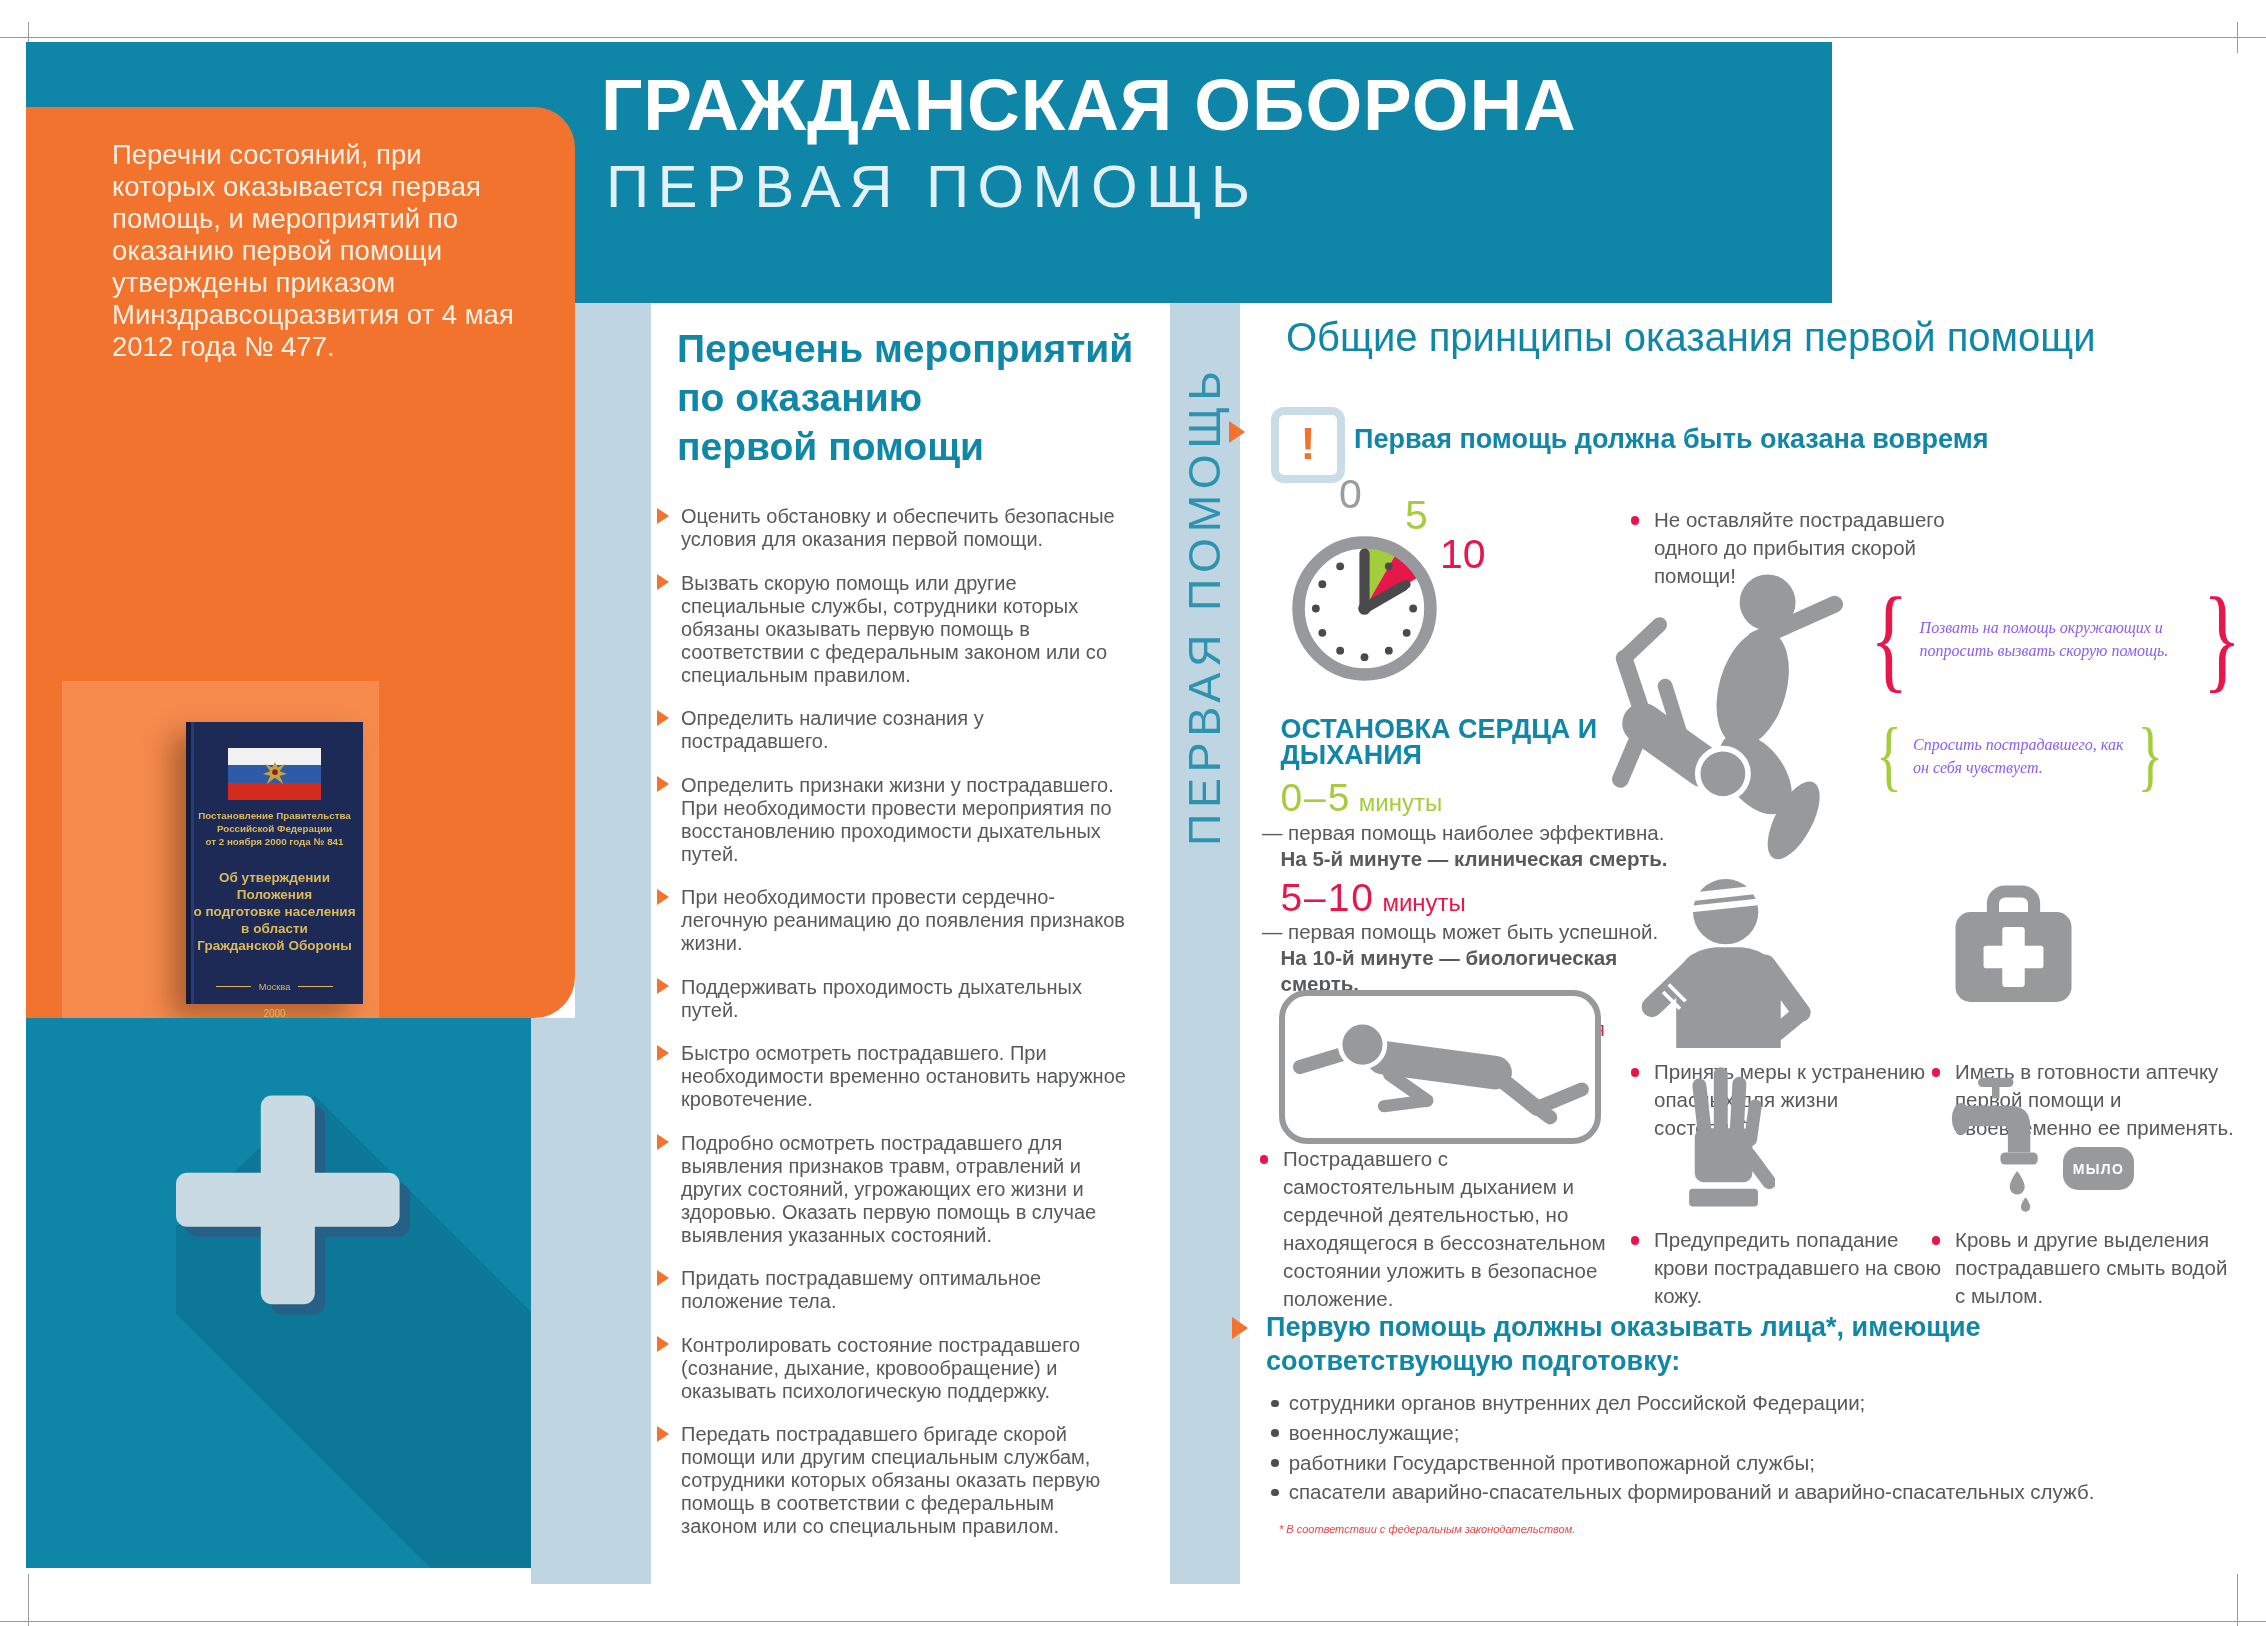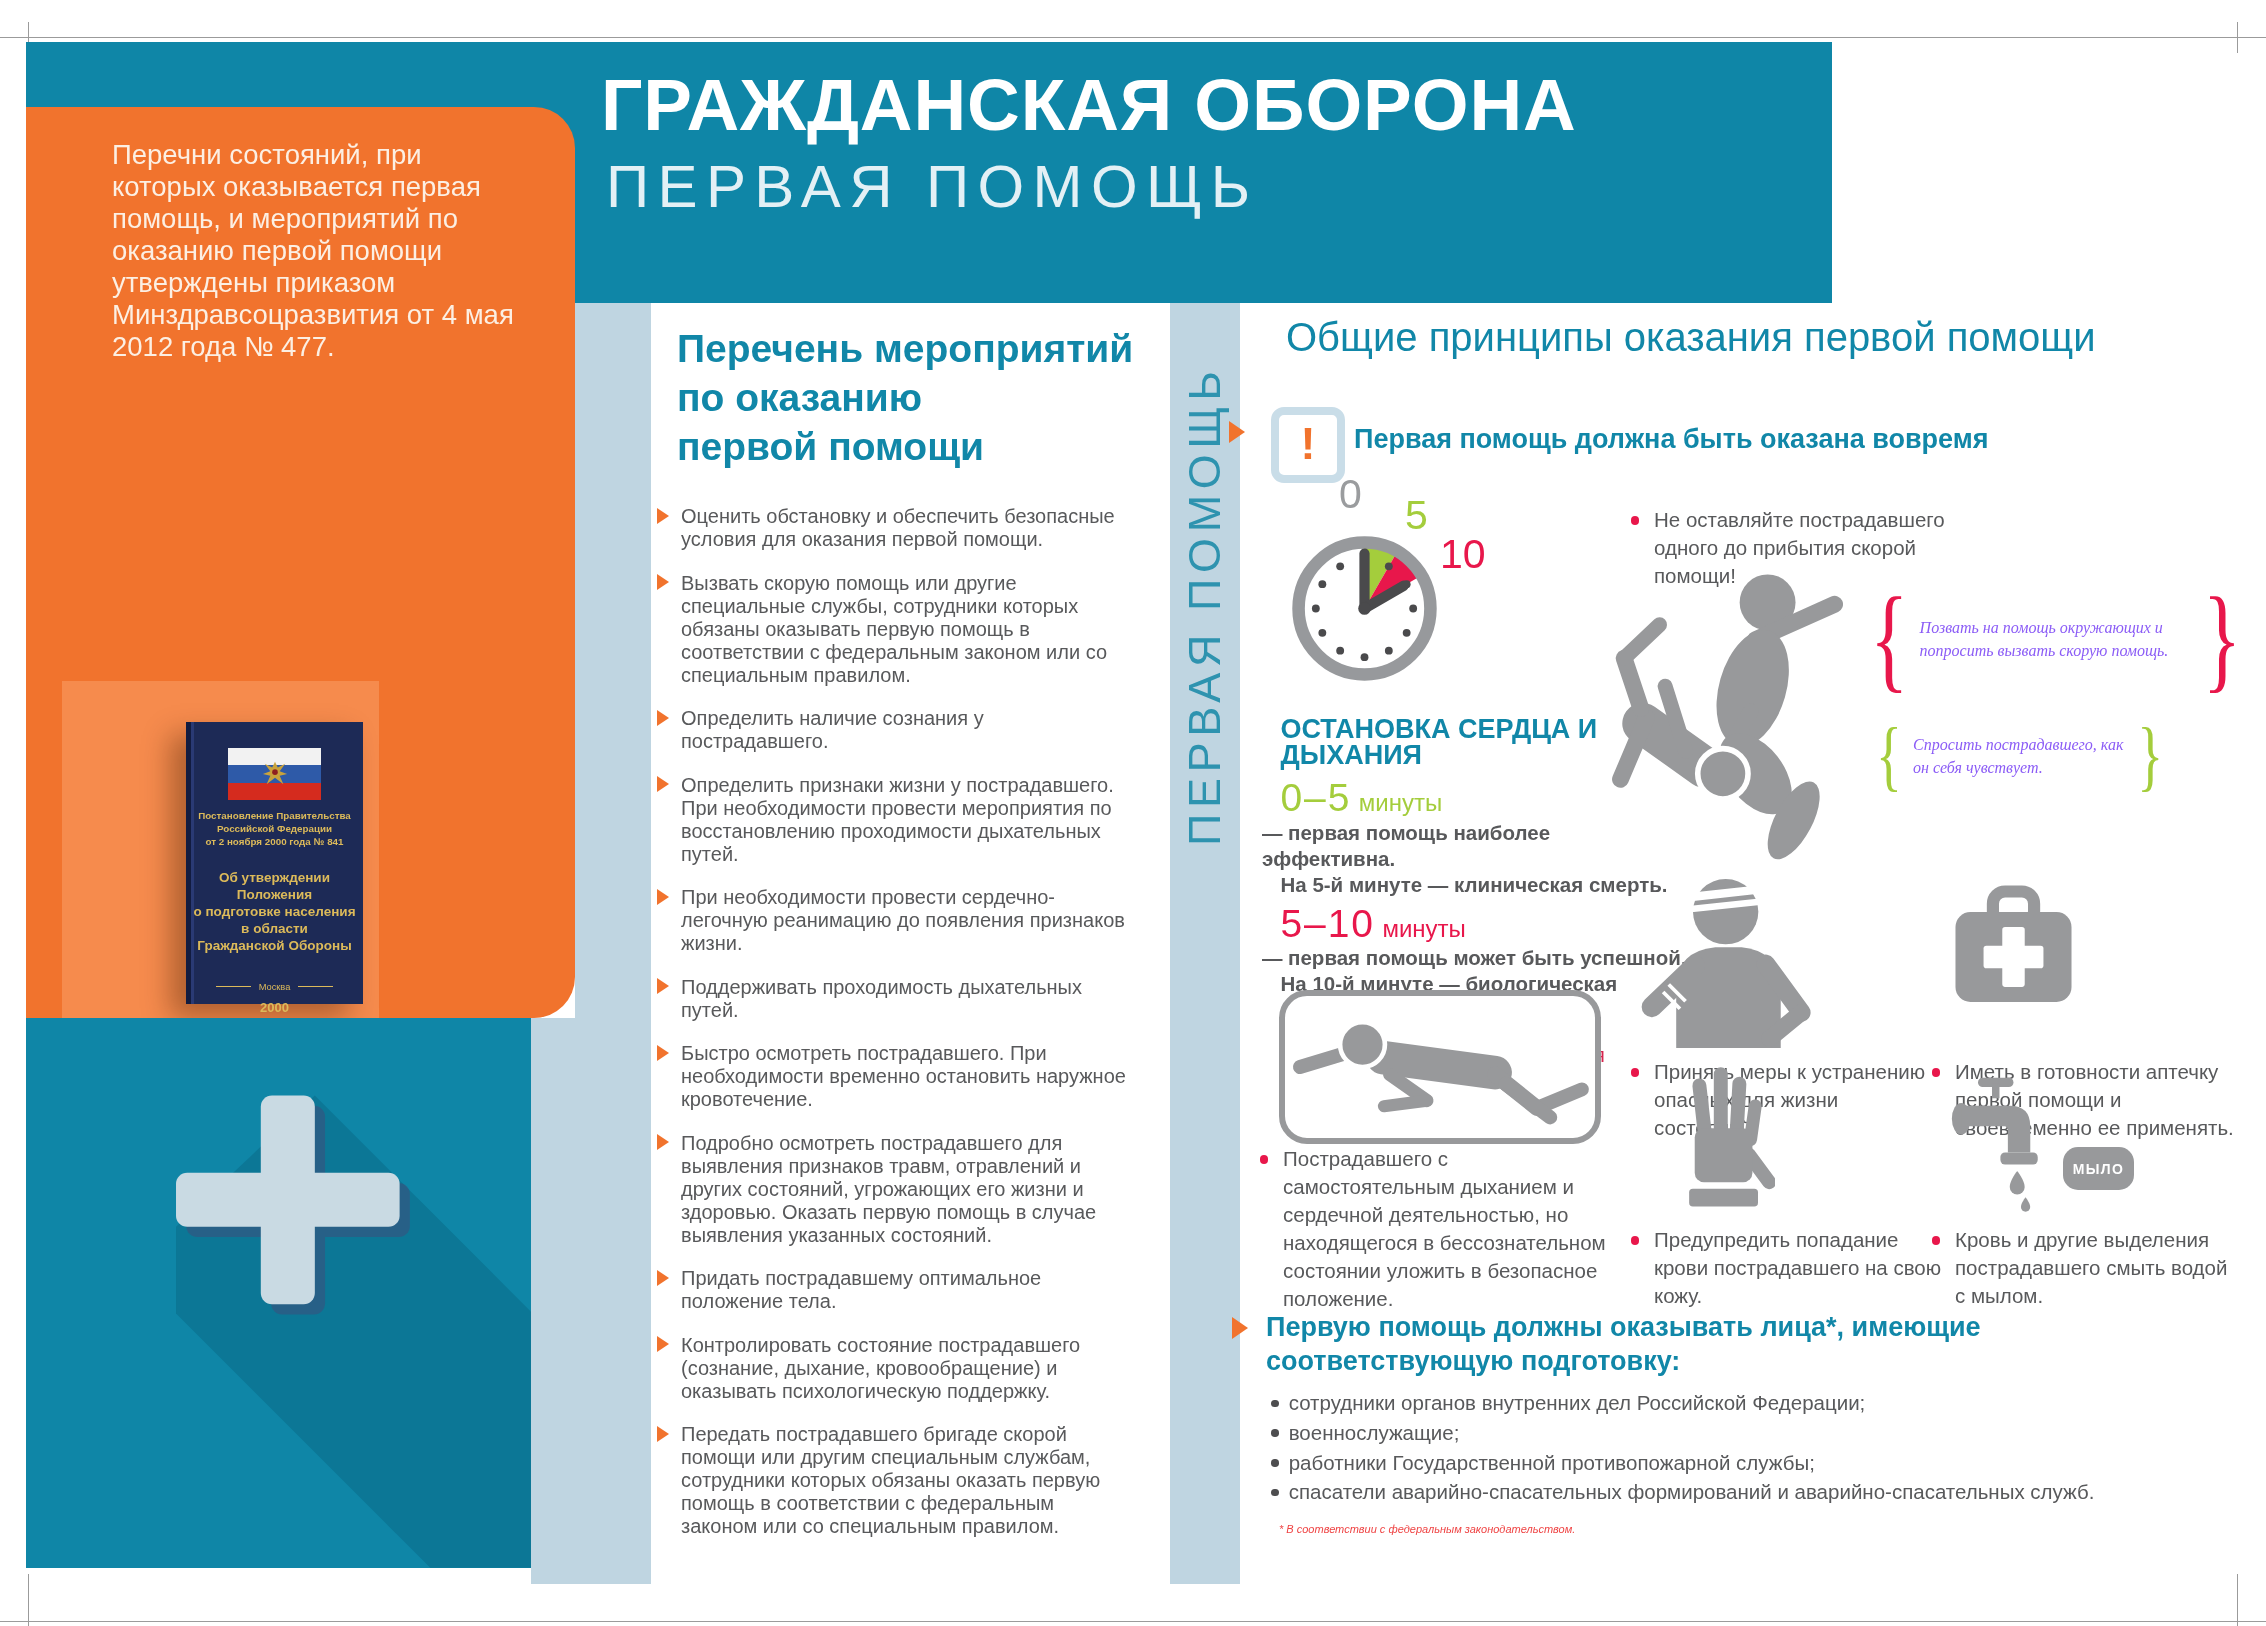--- a/index.html
+++ b/index.html
@@ -28,21 +28,21 @@
         background:linear-gradient(90deg,#121c40 0 4.7px,#2a3a74 4.7px 8.4px,#1D2A56 8.4px);
         box-shadow:-15px 13px 26px rgba(60,25,0,.38);}
   .flag{width:93px;height:52px;margin:26px auto 0;position:relative;
         background:linear-gradient(180deg,#f2f2f2 0 33.4%,#2E5AA8 33.4% 66.7%,#D52B1E 66.7%);}
   .flag svg{position:absolute;left:50%;top:50%;transform:translate(-50%,-50%);}
   .book-issuer{margin-top:9.3px;text-align:center;color:#DCBA5A;font-size:9.8px;line-height:13px;font-weight:bold;}
   .book-title{margin-top:20.5px;text-align:center;color:#DCBA5A;font-size:13.5px;line-height:17px;font-weight:bold;}
   .book-footer{margin-top:28px;display:flex;align-items:center;justify-content:center;gap:7.5px;}
   .book-footer .rule{display:block;width:35px;height:0.9px;background:#DCBA5A;}
   .book-city{color:#DCBA5A;font-size:9.3px;}
-  .book-year{margin-top:8px;text-align:center;color:#DCBA5A;font-size:13px;font-weight:bold;}
+  .book-year{margin-top:16px;text-align:center;color:#DCBA5A;font-size:10px;}
 
   
   .teal-block{position:absolute;left:26px;top:1018px;width:505px;height:550px;background:#0F86A7;overflow:hidden;}
 
   
   .strip{position:absolute;background:#BFD5E1;}
   .strip1{left:575px;top:303px;width:76px;height:1281px;}
   .strip1b{left:531px;top:1018px;width:44px;height:566px;}
   .strip2{left:1170px;top:303px;width:70px;height:1281px;}
   .vert-label{display:block;writing-mode:vertical-rl;transform:rotate(180deg);margin:20.5px auto 0;height:522px;
@@ -71,21 +71,21 @@
   .lbl-0{left:1339px;top:471px;color:#9A9C9E;}
   .lbl-5{left:1405px;top:492px;color:#A4CD3C;}
   .lbl-10{left:1440px;top:531px;color:#E8174B;}
 
   .cardiac{position:absolute;left:1260px;top:716px;width:429px;color:#58595B;font-size:20.5px;line-height:26px;}
   .cardiac h3{margin:0 0 17px 20.5px;color:#1187A8;font-size:27px;font-weight:bold;}
   .range{margin-left:20.5px;font-size:39px;letter-spacing:1.9px;font-weight:100;}
   .range .unit{font-size:24px;letter-spacing:0;margin-left:7.5px;}
   .range.green{color:#A4CD3C;}
   .range.red{color:#E8174B;}
-  .expl{margin:3.7px 0 13px 1.9px;font-weight:bold;}
+  .expl{margin:3.7px 0 13px 1.9px;}
   .expl b{display:block;margin-left:18.6px;}
   .warning{margin:18.6px 0 0 20.5px;color:#D6254D;width:392px;}
 
   .note{position:absolute;color:#58595B;font-size:20.5px;line-height:28px;}
   .note .dot{position:absolute;left:0;top:10.3px;width:8.4px;height:8.4px;border-radius:50%;background:#E8174B;}
   .note .txt{display:block;margin-left:23px;}
 
   .brace-group{position:absolute;display:flex;align-items:center;gap:11.2px;}
   .brace{font-family:"Liberation Serif","DejaVu Serif",serif;display:block;}
   .brace-red .brace{color:#E8174B;font-size:80px;transform:scaleY(1.45);}

